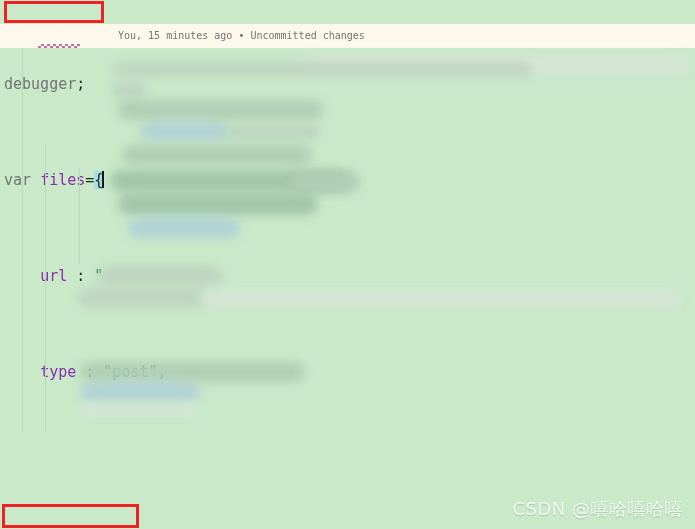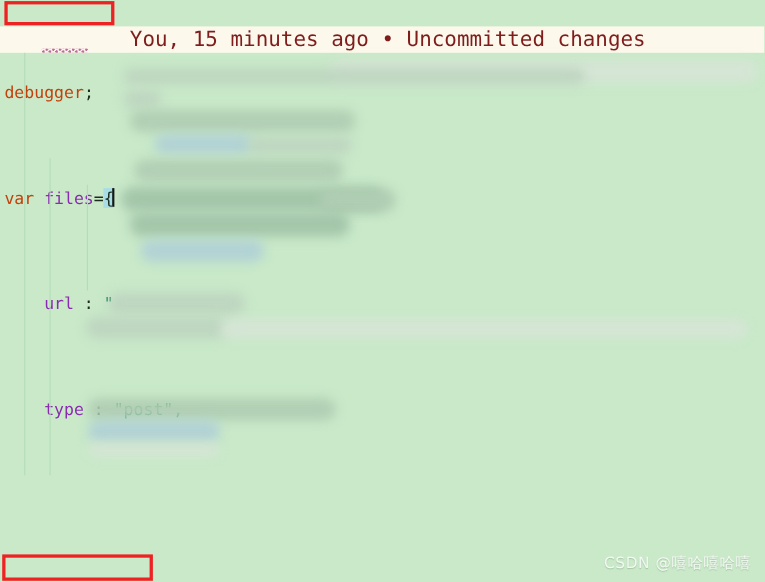--- a/index.html
+++ b/index.html
@@ -26,21 +26,21 @@
     white-space: pre;
     letter-spacing: 0px;
   }
   .line {
     position: relative;
     height: 24px;
     padding-left: 4px;
   }
 
   
-  .kw     { color: #c2410c; }          
+  .kw     { color: #737373; }          
   .prop   { color: #8a2bb0; }          
   .str    { color: #0a7a4a; }          
   .punct  { color: #1c2b1c; }          
   .var    { color: #8a2bb0; }
 
   
   .bracket { background: #a8dde6; }
 
   
   .blameline {
@@ -49,22 +49,22 @@
     width: 695px; height: 24px;
     background: #fcf9ec;
     z-index: 0;
   }
 
   
   .blame {
     position: absolute;
     left: 118px; top: 24px;
     height: 24px; line-height: 24px;
-    font-size: 19px;
-    color: #7f1d1d;
+    font-size: 10px;
+    color: #737373;
     white-space: pre;
     z-index: 3;
     text-align: right;
   }
 
   
   .caret {
     display: inline-block;
     width: 2px; height: 17px;
     background: #101010;
@@ -114,21 +114,21 @@
     z-index: 9;
     pointer-events: none;
     background: transparent;
   }
 
   
   .watermark {
     position: absolute;
     right: 12px; bottom: 8px;
     font-family: "DejaVu Sans", "Liberation Sans", sans-serif;
-    font-size: 14px;
+    font-size: 18px;
     color: rgba(255,255,255,0.82);
     text-shadow: 0 1px 1px rgba(120,150,120,0.45);
     letter-spacing: 0.5px;
     z-index: 12;
     user-select: none;
   }
 </style>
 </head>
 <body>
 

